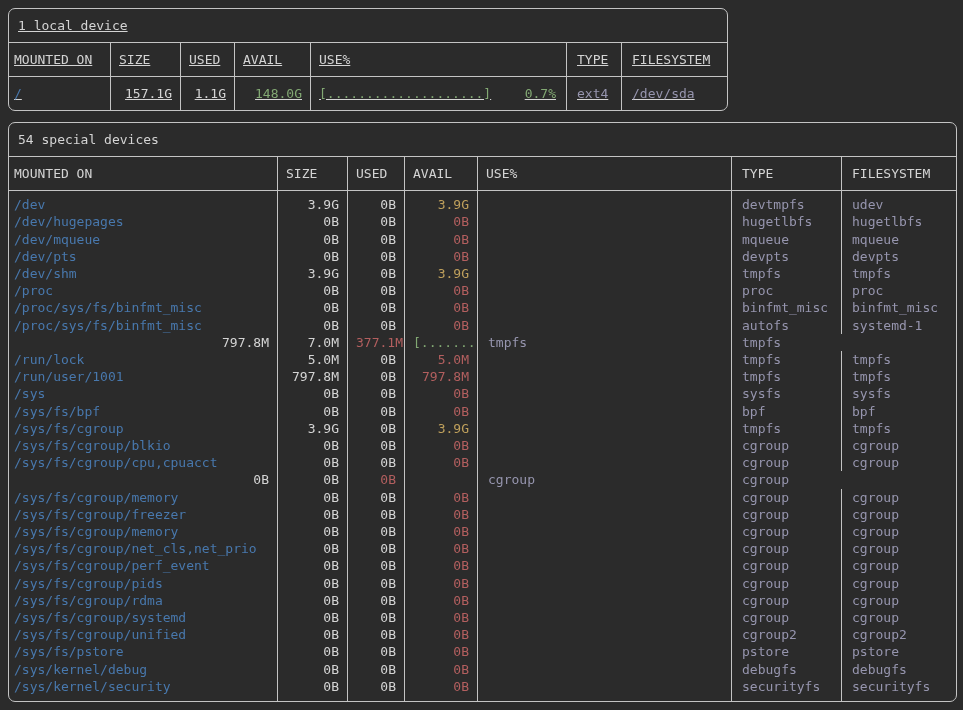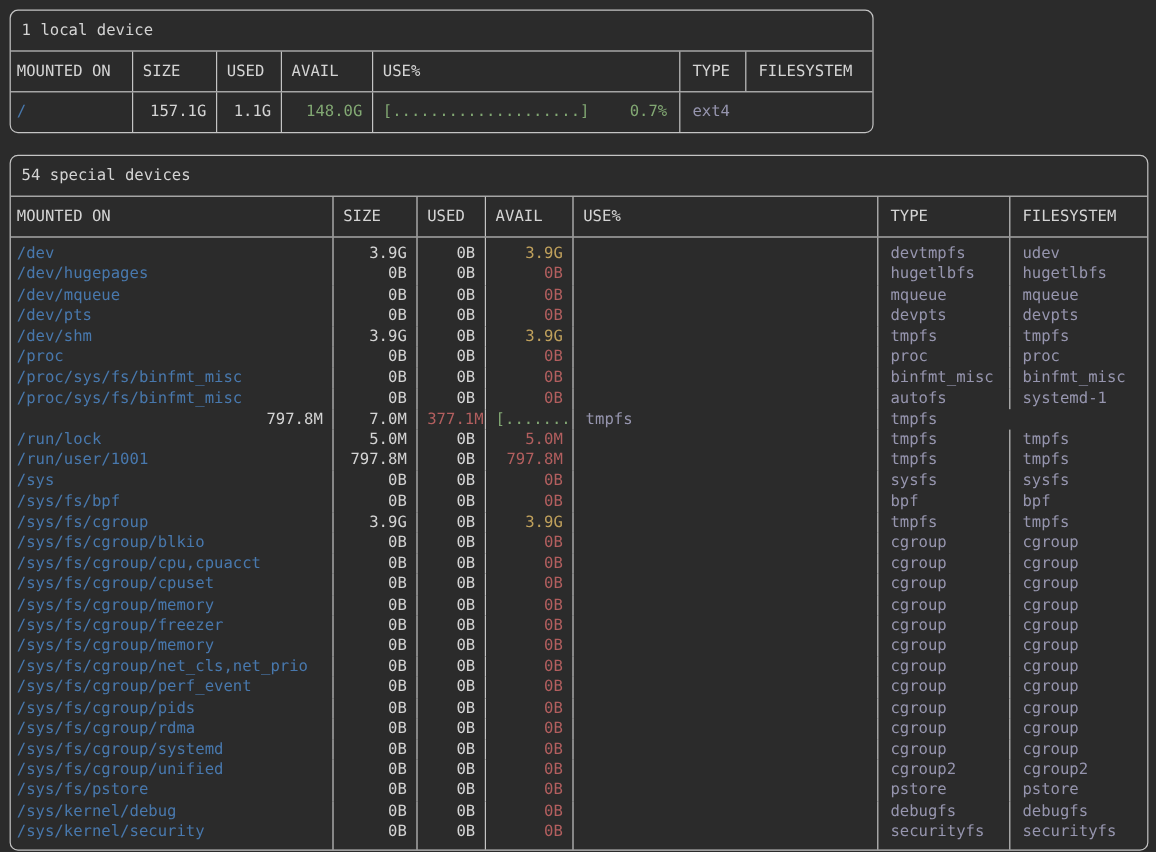--- a/index.html
+++ b/index.html
@@ -3,21 +3,21 @@
 <meta charset="utf-8">
 <style>
   html,body{overflow:hidden;}
   body{
     width:963px;height:710px;box-sizing:border-box;margin:0;padding:8px;
     background:var(--bg,#2b2b2b);
     font-family:"DejaVu Sans Mono","Liberation Mono",monospace;
     font-size:13px;color:var(--fg,#d4d4d4);
   }
   .tbl{border:1px solid var(--border,#c4c4c4);border-radius:7px;background:var(--bg,#2b2b2b);}
-  #local-table{width:718px;margin-bottom:18px;}
+  #local-table{width:718px;margin-bottom:11px;text-decoration:underline;}
   #special-table{width:947px;}
   .title{padding:8px 0 8px 9px;line-height:17px;border-bottom:1px solid var(--border,#c4c4c4);color:var(--fg,#d4d4d4);}
   .hdr{display:grid;border-bottom:1px solid var(--border,#c4c4c4);}
   .hdr .c{padding-top:8px;padding-bottom:8px;line-height:17px;}
   .row{display:grid;}
   .row .c{line-height:17.2px;}
   #local-table .hdr,#local-table .row{grid-template-columns:101px 70px 54px 76px 256px 55px 104px;}
   #special-table .hdr,#special-table .row{grid-template-columns:268px 70px 57px 73px 254px 110px 113px;}
   .c{white-space:pre;overflow:hidden;box-sizing:border-box;padding:0 8px;}
   .c:not(:first-child){border-left:1px solid var(--border,#c4c4c4);}
@@ -52,20 +52,21 @@
         <div class="c h c6">FILESYSTEM</div>
       </div>
     <div class="rows">
         <div class="row">
           <div class="c c0 mount">/</div>
           <div class="c c1 num">157.1G</div>
           <div class="c c2 num">1.1G</div>
           <div class="c c3 num avail-green">148.0G</div>
           <div class="c c4 use"><span class="bar">[....................]</span><span class="pct">0.7%</span></div>
           <div class="c c5 sys">ext4</div>
+          <div class="c c6 sys">/dev/sda</div>
         </div>
       </div>
   </section>
 
   <section class="tbl" id="special-table">
     <div class="title">54 special devices</div>
     <div class="hdr">
         <div class="c h c0">MOUNTED ON</div>
         <div class="c h c1">SIZE</div>
         <div class="c h c2">USED</div>
@@ -212,21 +213,20 @@
         <div class="row">
           <div class="c c0 mount">/sys/fs/cgroup/cpu,cpuacct</div>
           <div class="c c1 num">0B</div>
           <div class="c c2 num">0B</div>
           <div class="c c3 num avail-red">0B</div>
           <div class="c c4 use"></div>
           <div class="c c5 sys">cgroup</div>
           <div class="c c6 sys">cgroup</div>
         </div>
         <div class="row">
-          <div class="c c0 mount">/sys/fs/cgroup/cpuset</div>
           <div class="c c1 num">0B</div>
           <div class="c c2 num">0B</div>
           <div class="c c3 num avail-red">0B</div>
           <div class="c c4 use"></div>
           <div class="c c5 sys">cgroup</div>
           <div class="c c6 sys">cgroup</div>
         </div>
         <div class="row">
           <div class="c c0 mount">/sys/fs/cgroup/memory</div>
           <div class="c c1 num">0B</div>

